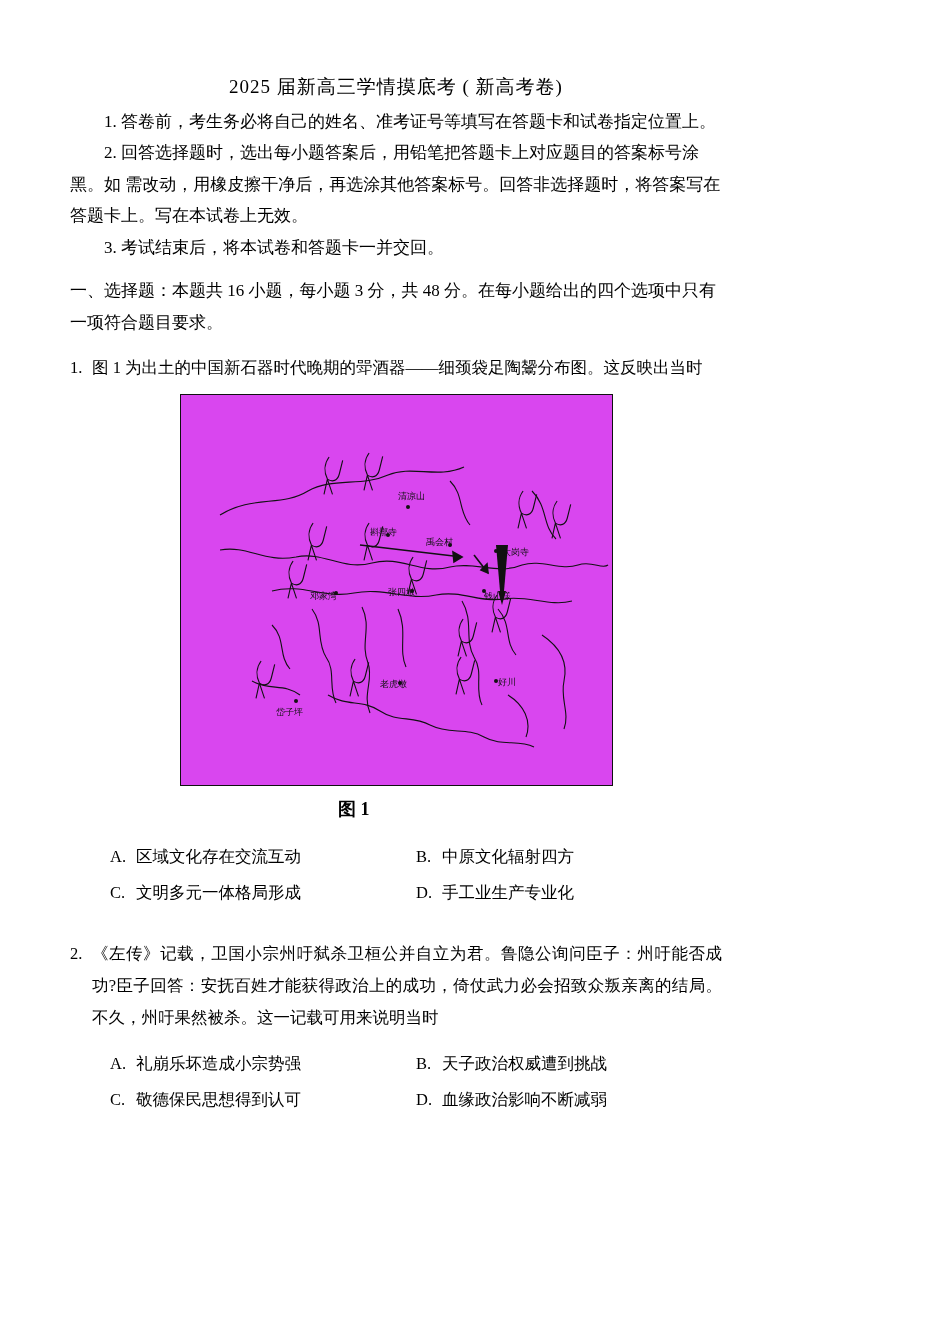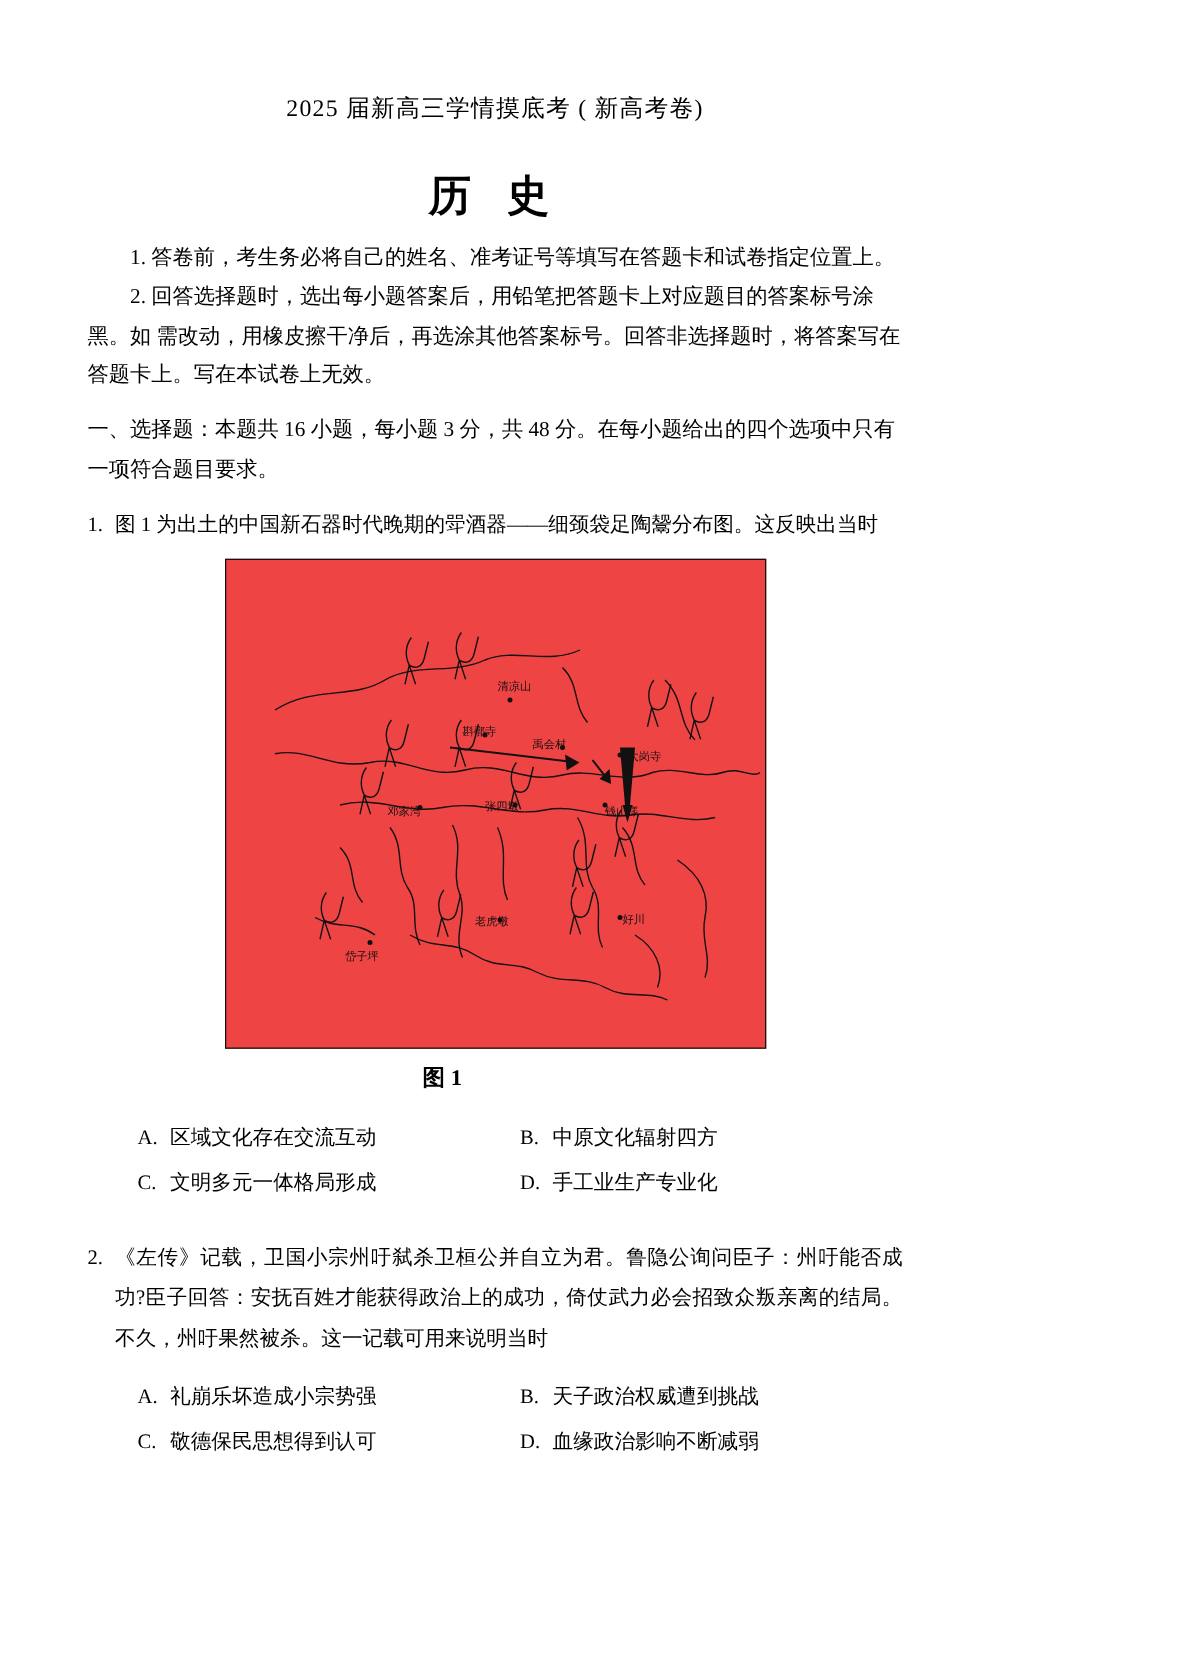--- a/index.html
+++ b/index.html
@@ -81,21 +81,21 @@
     margin: 10px 0 0 0;
     display: flex;
     justify-content: center;
   }
   .figure-box {
     border: 1.5px solid #111;
     width: 400px;
     height: 390px;
     position: relative;
     overflow: hidden;
-    background: #ef4444;
+    background: #d946ef;
     padding-left: 31px;
   }
   .figure-caption {
     margin-left: 268px;
     font-size: 18px;
     font-weight: bold;
     margin-top: 6px;
   }
   .options {
     margin-top: 12px;
@@ -119,26 +119,26 @@
   }
   svg.map { display:block; }
 </style>
 </head>
 <body>
 
 <div class="page">
 
   <div class="doc-title">2025 届新高三学情摸底考 ( 新高考卷)</div>
 
-  <div class="subject-title">历 史</div>
 
 
 
   <div class="notice-item">1. 答卷前，考生务必将自己的姓名、准考证号等填写在答题卡和试卷指定位置上。</div>
   <div class="notice-item wrap">2. 回答选择题时，选出每小题答案后，用铅笔把答题卡上对应题目的答案标号涂黑。如   需改动，用橡皮擦干净后，再选涂其他答案标号。回答非选择题时，将答案写在答题卡上。写在本试卷上无效。</div>
+  <div class="notice-item">3. 考试结束后，将本试卷和答题卡一并交回。</div>
 
   <div class="section-heading">一、选择题：本题共 16 小题，每小题 3 分，共 48 分。在每小题给出的四个选项中只有一项符合题目要求。</div>
 
   <div class="question">
     <div class="q-num-body">
       <div class="q-num">1.</div>
       <div class="q-text">图 1 为出土的中国新石器时代晚期的斝酒器——细颈袋足陶鬶分布图。这反映出当时</div>
     </div>
 
     <div class="figure-wrap">

